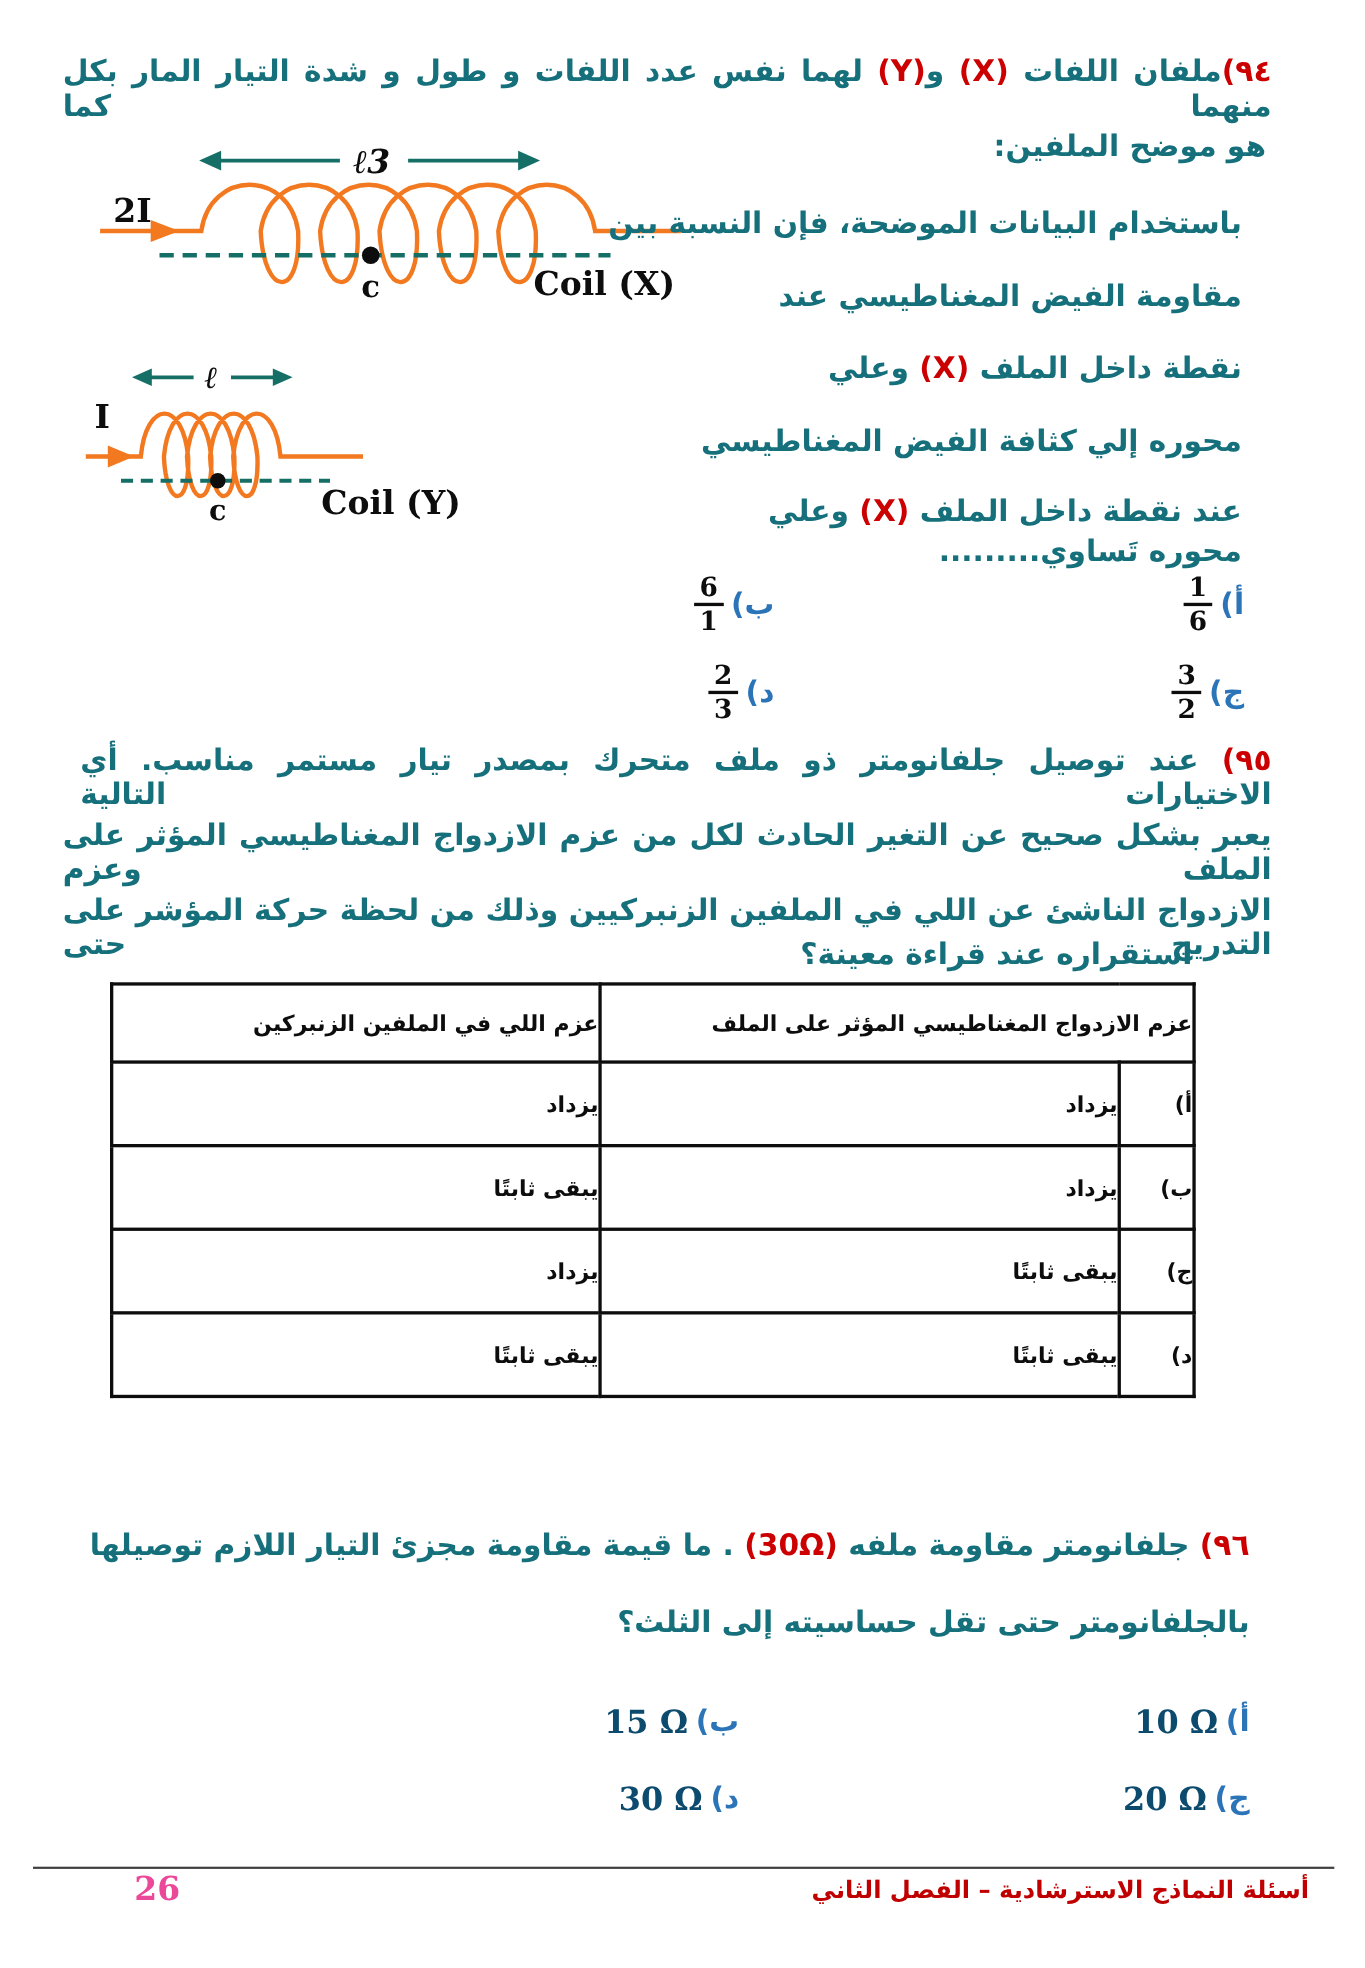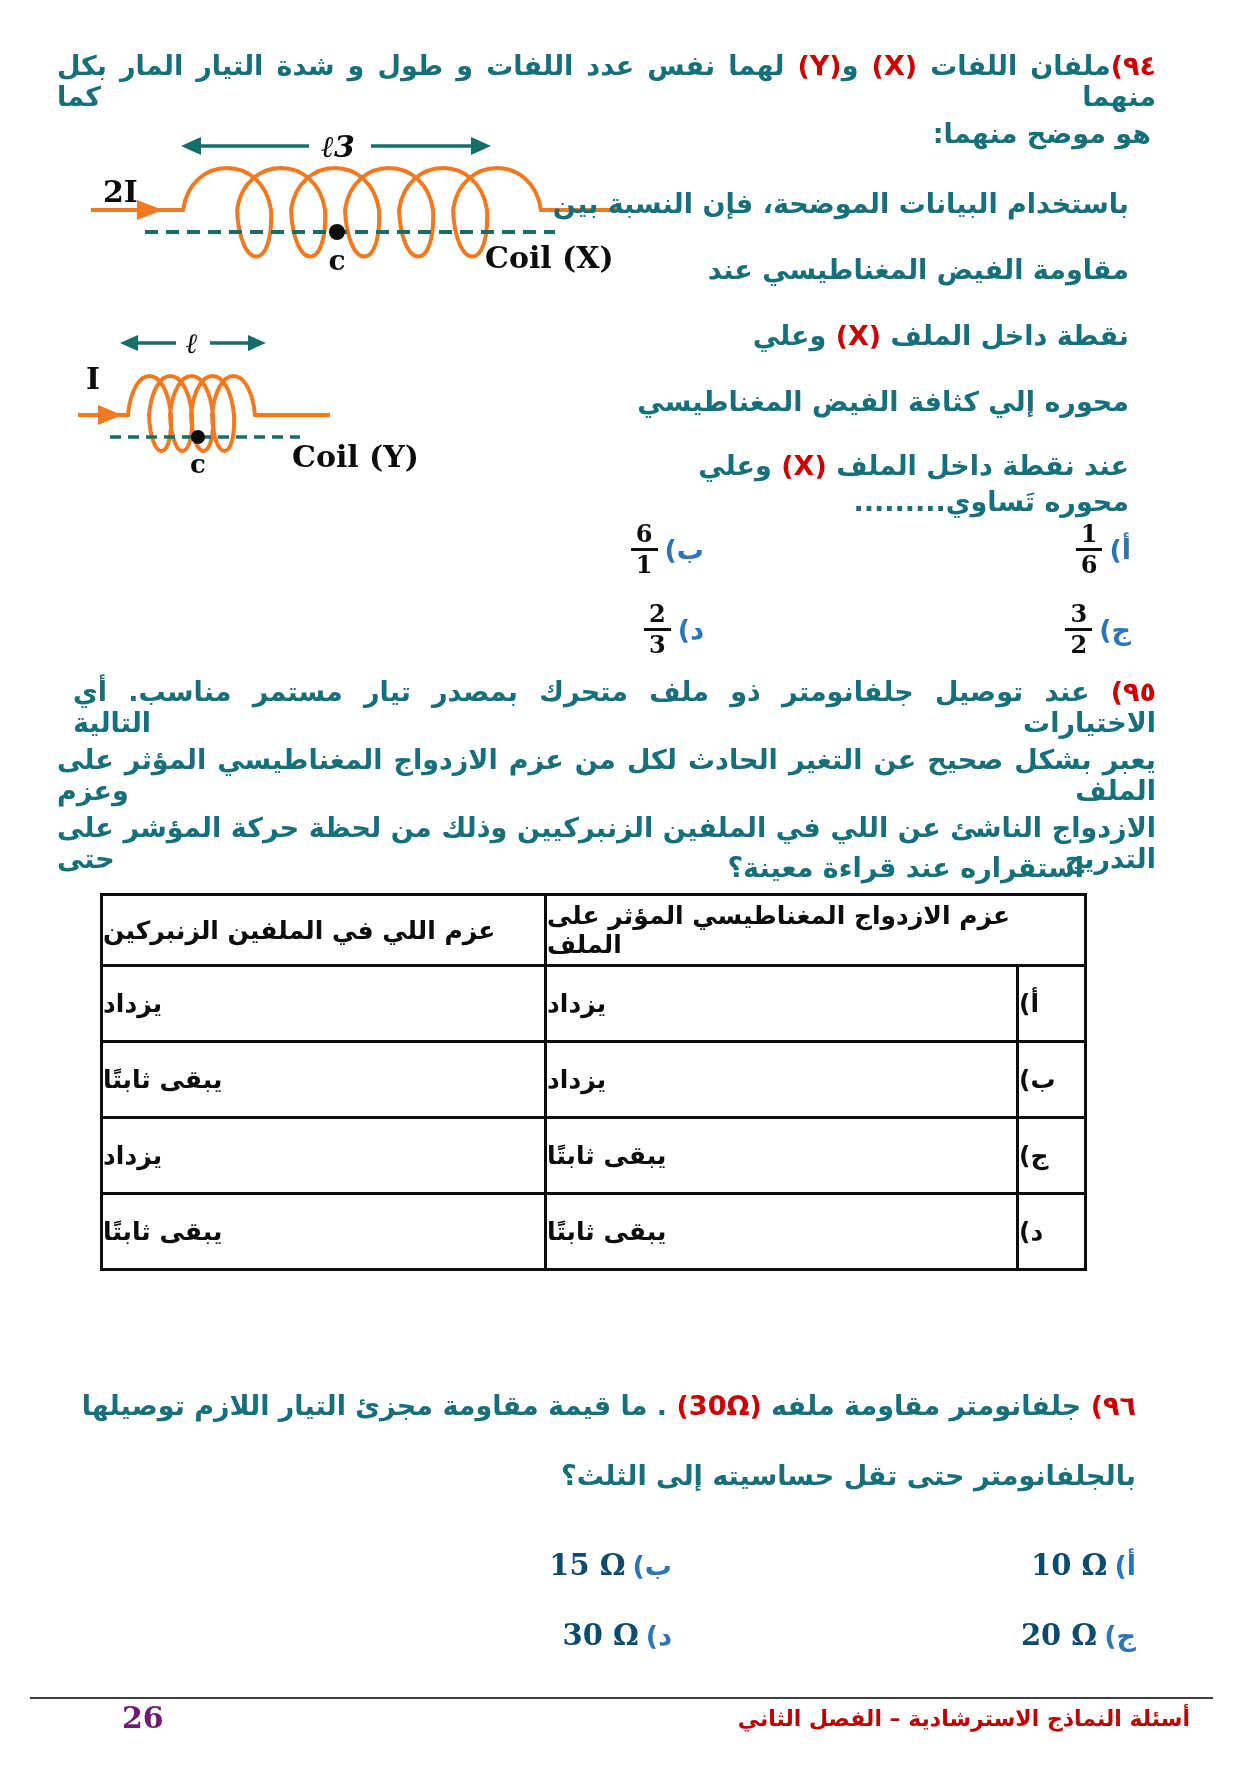--- a/index.html
+++ b/index.html
@@ -11,50 +11,50 @@
         font-size:27px;color:#15707b;}
   .jline{position:absolute;direction:rtl;left:57px;right:85px;text-align:justify;
          text-align-last:justify;font-weight:bold;font-size:27px;color:#15707b;}
   .red{color:#cc0000;}
   .fig{position:absolute;}
   svg text{font-weight:bold;}
   .ser{font-family:"DejaVu Serif",serif;}
 
   table.q95t{position:absolute;left:100px;top:893px;width:984px;direction:rtl;
              border-collapse:collapse;table-layout:fixed;}
-  table.q95t td{border:3px solid #0d0d0d;text-align:left;vertical-align:middle;
-                font-weight:bold;color:#0d0d0d;font-size:25px;padding:0;}
+  table.q95t td{border:3px solid #0d0d0d;text-align:right;vertical-align:middle;
+                font-weight:bold;color:#0d0d0d;font-size:20px;padding:0;}
   td.th{color:#cc0000;font-size:24px;height:68px;}
   tr.trow td{height:73px;}
   td.lc{font-size:26px;}
 
   .opt{position:absolute;display:flex;direction:rtl;align-items:center;gap:7px;}
   .opt-letter{color:#2b74b8;font-weight:bold;font-size:27px;}
   .frac{display:inline-flex;flex-direction:column;align-items:center;
         font-family:"DejaVu Serif",serif;font-weight:bold;font-size:24px;
         line-height:1.15;color:#0d0d0d;direction:ltr;}
   .ft{border-bottom:3px solid #0d0d0d;padding:0 5px;}
   .fb{padding:0 5px;}
   .ohm{font-family:"DejaVu Serif",serif;font-weight:bold;font-size:29px;
        color:#0c4a6e;direction:ltr;}
 
   .footer-line{position:absolute;left:30px;right:28px;top:1697px;
                border-top:2.5px solid #3f3f3f;}
   .footer-title{position:absolute;right:51px;top:1706px;color:#c00000;
                 font-weight:bold;font-size:22px;direction:rtl;white-space:nowrap;}
-  .page-num{position:absolute;left:122px;top:1700px;color:#701a75;font-weight:bold;
+  .page-num{position:absolute;left:122px;top:1700px;color:#ec4899;font-weight:bold;
             font-size:30px;font-family:"DejaVu Serif",serif;}
 </style>
 </head>
 <body>
 
 <div class="jline" style="top:50px;">
   <span class="red">٩٤)</span><span>ملفان اللفات </span><span class="red">(X)</span><span> و</span><span class="red">(Y)</span><span> لهما نفس عدد اللفات و طول و شدة التيار  المار بكل منهما كما</span>
 </div>
-<div class="line" style="top:118px;right:90px;">هو موضح منهما:</div>
+<div class="line" style="top:118px;right:90px;">هو موضح الملفين:</div>
 
 <svg class="fig" style="left:85px;top:122px;" width="540" height="195" viewBox="0 0 540 195">
   <g stroke="#166f66" stroke-width="3.5">
     <line x1="114" y1="24" x2="224" y2="24"></line>
     <line x1="286" y1="24" x2="388" y2="24"></line>
   </g>
   <polygon points="96,24 116,15 116,33" fill="#166f66"></polygon>
   <polygon points="406,24 386,15 386,33" fill="#166f66"></polygon>
   <text x="253" y="35" font-size="30" font-style="italic" text-anchor="middle" fill="#0d0d0d" class="ser">ℓ3</text>
   <text x="18" y="80" font-size="30" fill="#0d0d0d" class="ser">2I</text>

